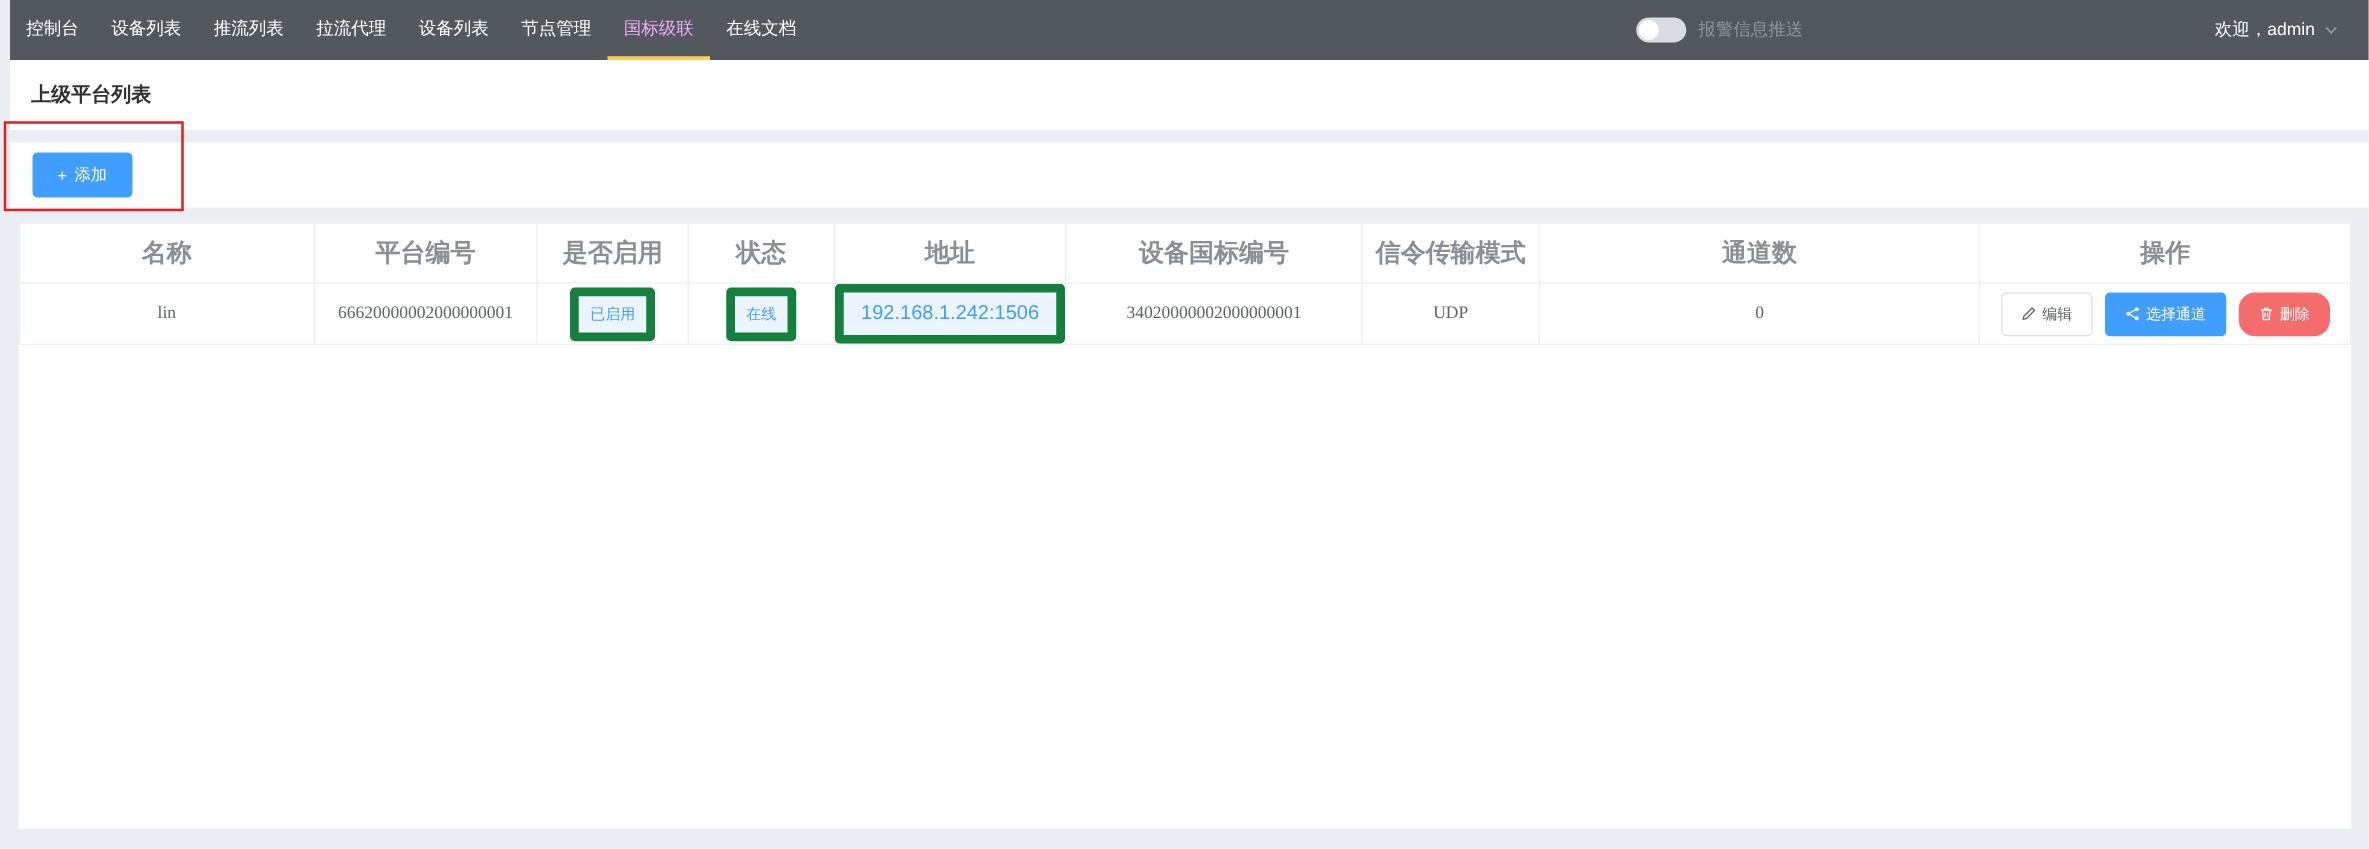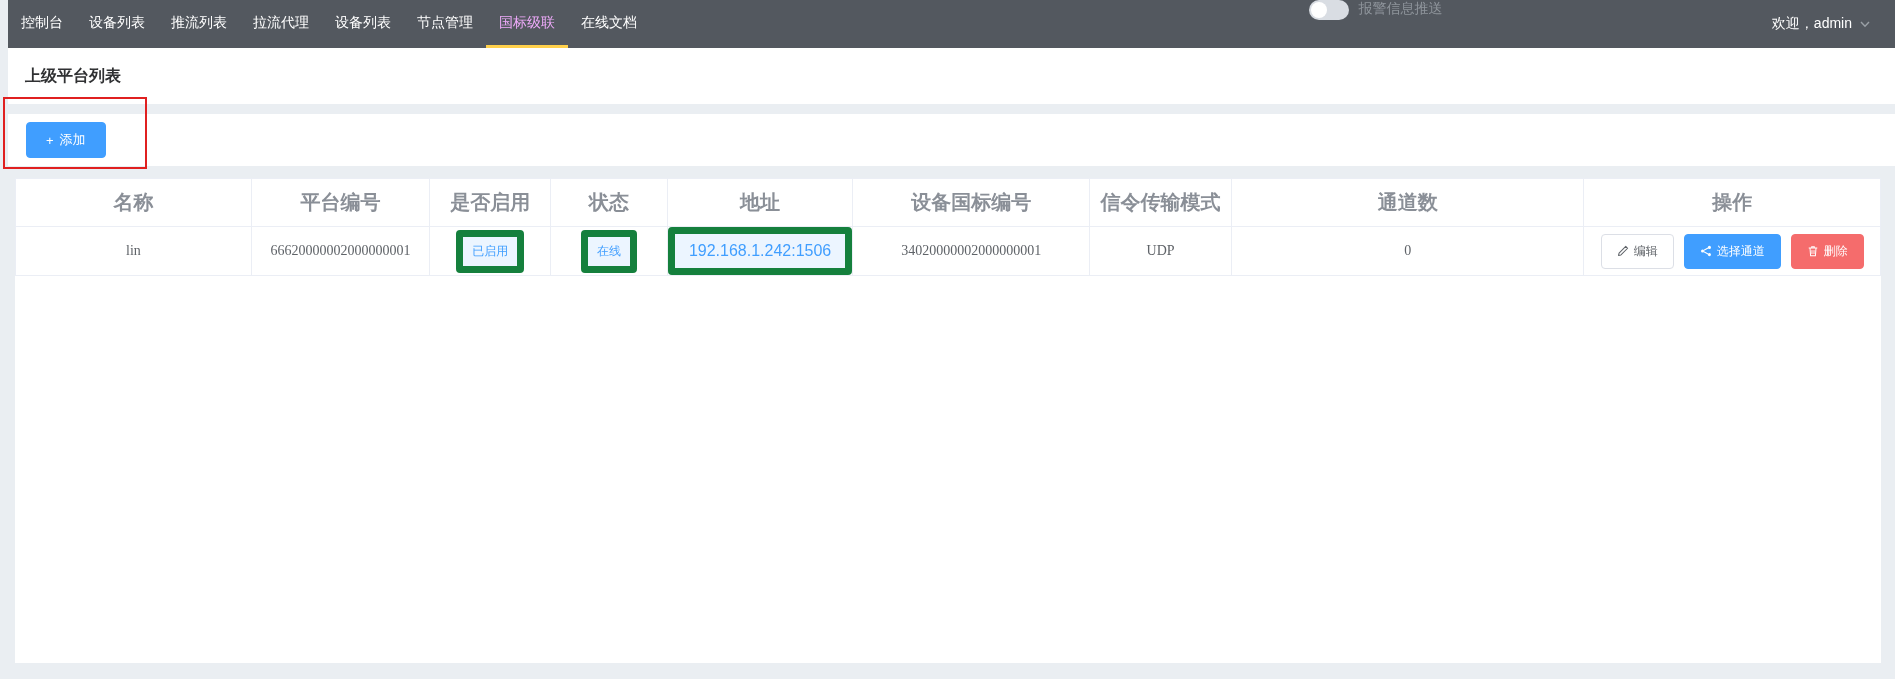--- a/index.html
+++ b/index.html
@@ -28,21 +28,21 @@
     border-bottom: 3px solid transparent;
   }
   .nav-item.active {
     color: #f0abfc;
     border-bottom-color: #ffd04b;
   }
   .nav-spacer-a { flex: 2; }
   .nav-spacer-b { flex: 1; }
   .alarm-group {
     display: flex;
-    align-items: flex-start;
+    align-items: center;
     gap: 10px;
   }
   .switch {
     width: 40px; height: 20px;
     background: #d9dde3;
     border-radius: 10px;
     position: relative;
     cursor: pointer;
   }
   .switch .knob {
@@ -152,21 +152,21 @@
     gap: 5px;
     font-family: "Liberation Sans", sans-serif;
     font-size: 12px;
     border-radius: 4px;
     padding: 8px 15px;
     cursor: pointer;
     border: 1px solid transparent;
   }
   .btn-plain  { background: #ffffff; border-color: #dcdfe6; color: #5f6368; }
   .btn-primary{ background: #409eff; border-color: #409eff; color: #ffffff; }
-  .btn-danger { background: #f56c6c; border-color: #f56c6c; color: #ffffff; }
+  .btn-danger { background: #f56c6c; border-color: #f56c6c; color: #ffffff; border-radius: 13px; }
   .icon { display: inline-flex; }
   
   .annotation-box {
     position: absolute;
     left: 3px; top: 97px;
     width: 144px; height: 72px;
     border: 2px solid #e02020;
     pointer-events: none;
     z-index: 50;
   }

